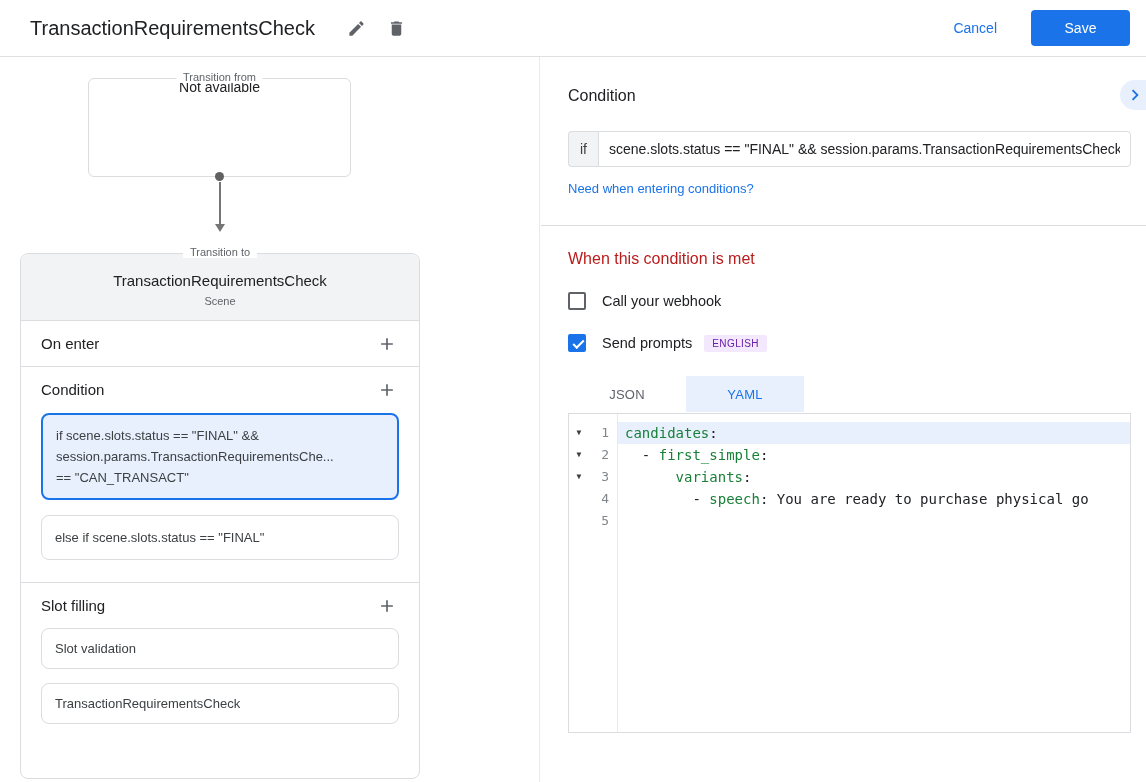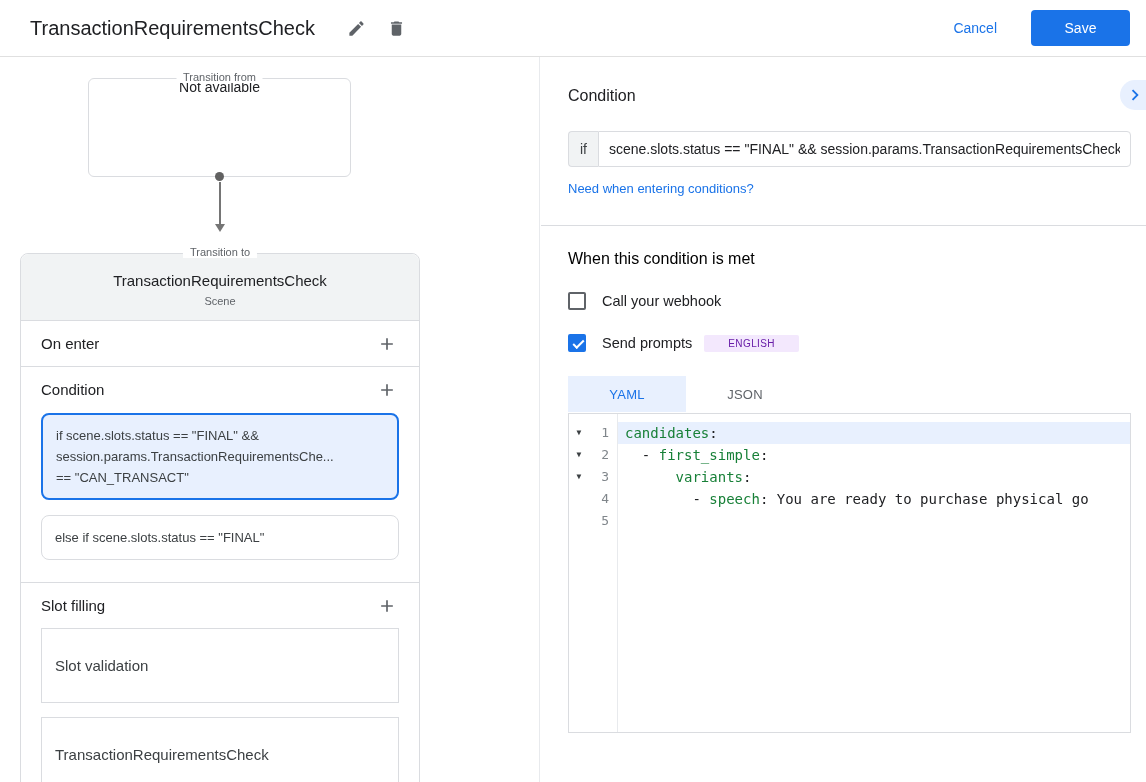--- a/index.html
+++ b/index.html
@@ -47,52 +47,52 @@
     padding:8px 20px; border-top:1px solid #dadce0; font-size:15px; color:#202124; cursor:pointer; }
   .plus-btn { width:24px; height:24px; border:none; background:transparent; cursor:pointer;
     display:flex; align-items:center; justify-content:center; }
   .plus-btn svg { fill:#5f6368; }
 
   .cond-card-selected { margin:1px 20px 15px; background:#e8f0fe; border:2px solid #1a73e8;
     border-radius:8px; padding:10px 13px; font-size:13px; line-height:21px; color:#3c4043; cursor:pointer; }
   .cond-card { margin:0 20px 22px; background:#fff; border:1px solid #dadce0;
     border-radius:8px; padding:14px 13px; font-size:13px; color:#3c4043; cursor:pointer; }
   .slot-card { margin:0 20px 14px; background:#fff; border:1px solid #dadce0;
-    border-radius:0; padding:28px 13px; font-size:15px; color:#3c4043; cursor:pointer; }
+    border-radius:8px; padding:12px 13px; font-size:13px; color:#3c4043; cursor:pointer; }
 
   
   .right-panel { position:absolute; top:57px; left:541px; right:0; height:725px;
     background:#fff; overflow:hidden; padding:30px 15px 0 27px; }
   .rp-title { font-size:16px; font-weight:400; color:#202124; }
   .expand-btn { position:absolute; top:23px; right:0; width:26px; height:30px;
     background:#e8f0fe; border:none; border-radius:15px 0 0 15px; cursor:pointer;
     display:flex; align-items:center; justify-content:flex-start; padding-left:4px; }
   .expand-btn svg { fill:#1a73e8; }
 
   .cond-input-row { display:flex; margin-top:26px; height:36px; }
   .if-chip { width:30px; background:#f1f3f4; border:1px solid #dadce0; border-right:none;
     border-radius:4px 0 0 4px; display:flex; align-items:center; justify-content:center;
     font-size:14px; color:#3c4043; }
   .cond-input { flex:1; height:36px; border:1px solid #dadce0; border-radius:0 4px 4px 0;
     font-size:14px; color:#202124; padding:0 10px; font-family:inherit; outline:none; }
 
   .help-link { display:inline-block; margin-top:14px; font-size:13px; color:#1a73e8;
     text-decoration:none; cursor:pointer; }
   .rp-divider { height:1px; background:#dadce0; margin:28px -15px 0 -27px; }
-  .met-heading { margin-top:24px; font-size:16px; font-weight:400; color:#000000; }
+  .met-heading { margin-top:24px; font-size:16px; font-weight:400; color:#b91c1c; }
 
   .check-row { display:flex; align-items:center; margin-top:24px; }
   .checkbox { position:relative; width:18px; height:18px; border:2px solid #5f6368;
     border-radius:2px; margin-right:16px; cursor:pointer; flex:none; background:#fff; }
   .checkbox.checked { background:#1a73e8; border-color:#1a73e8; }
   .checkbox.checked::after { content:""; position:absolute; left:3px; top:4px; width:9px; height:4px;
     border-left:2px solid #fff; border-bottom:2px solid #fff; transform:rotate(-45deg); }
   .check-label { font-size:14.5px; font-weight:500; color:#202124; }
   .lang-badge { margin-left:12px; background:#f3e8fd; color:#681da8; font-size:10px;
-    font-weight:500; letter-spacing:.4px; padding:3px 24px; border-radius:2px; }
+    font-weight:500; letter-spacing:.4px; padding:3px 8px; border-radius:2px; }
 
   .rp-desc { margin-top:16px; max-width:565px; font-size:13px; line-height:17px; color:#3c4043; }
   .rp-desc a { color:#1a73e8; text-decoration:none; cursor:pointer; }
 
   .tabs { display:flex; margin-top:24px; }
   .tab { width:118px; height:36px; display:flex; align-items:center; justify-content:center;
     font-size:13px; font-weight:500; letter-spacing:.25px; color:#5f6368; cursor:pointer;
     background:transparent; border:none; font-family:inherit; }
   .tab.selected { background:#e8f0fe; color:#1a73e8; }
 
@@ -217,22 +217,22 @@
   </div>
 
   <div class="check-row">
     <span class="checkbox checked"></span>
     <span class="check-label">Send prompts</span>
     <span class="lang-badge">ENGLISH</span>
   </div>
 
 
   <div class="tabs">
+    <button class="tab">JSON</button>
     <button class="tab selected">YAML</button>
-    <button class="tab">JSON</button>
   </div>
 
   <div class="code-editor">
     <div class="gutter-line"></div>
     <div>
         <div class="ed-row">
           <span class="ed-fold">▼</span>
           <span class="ed-num">1</span>
           <span class="ed-code hl"><span class="tok-key">candidates</span><span class="tok-plain">:</span></span>
         </div>

